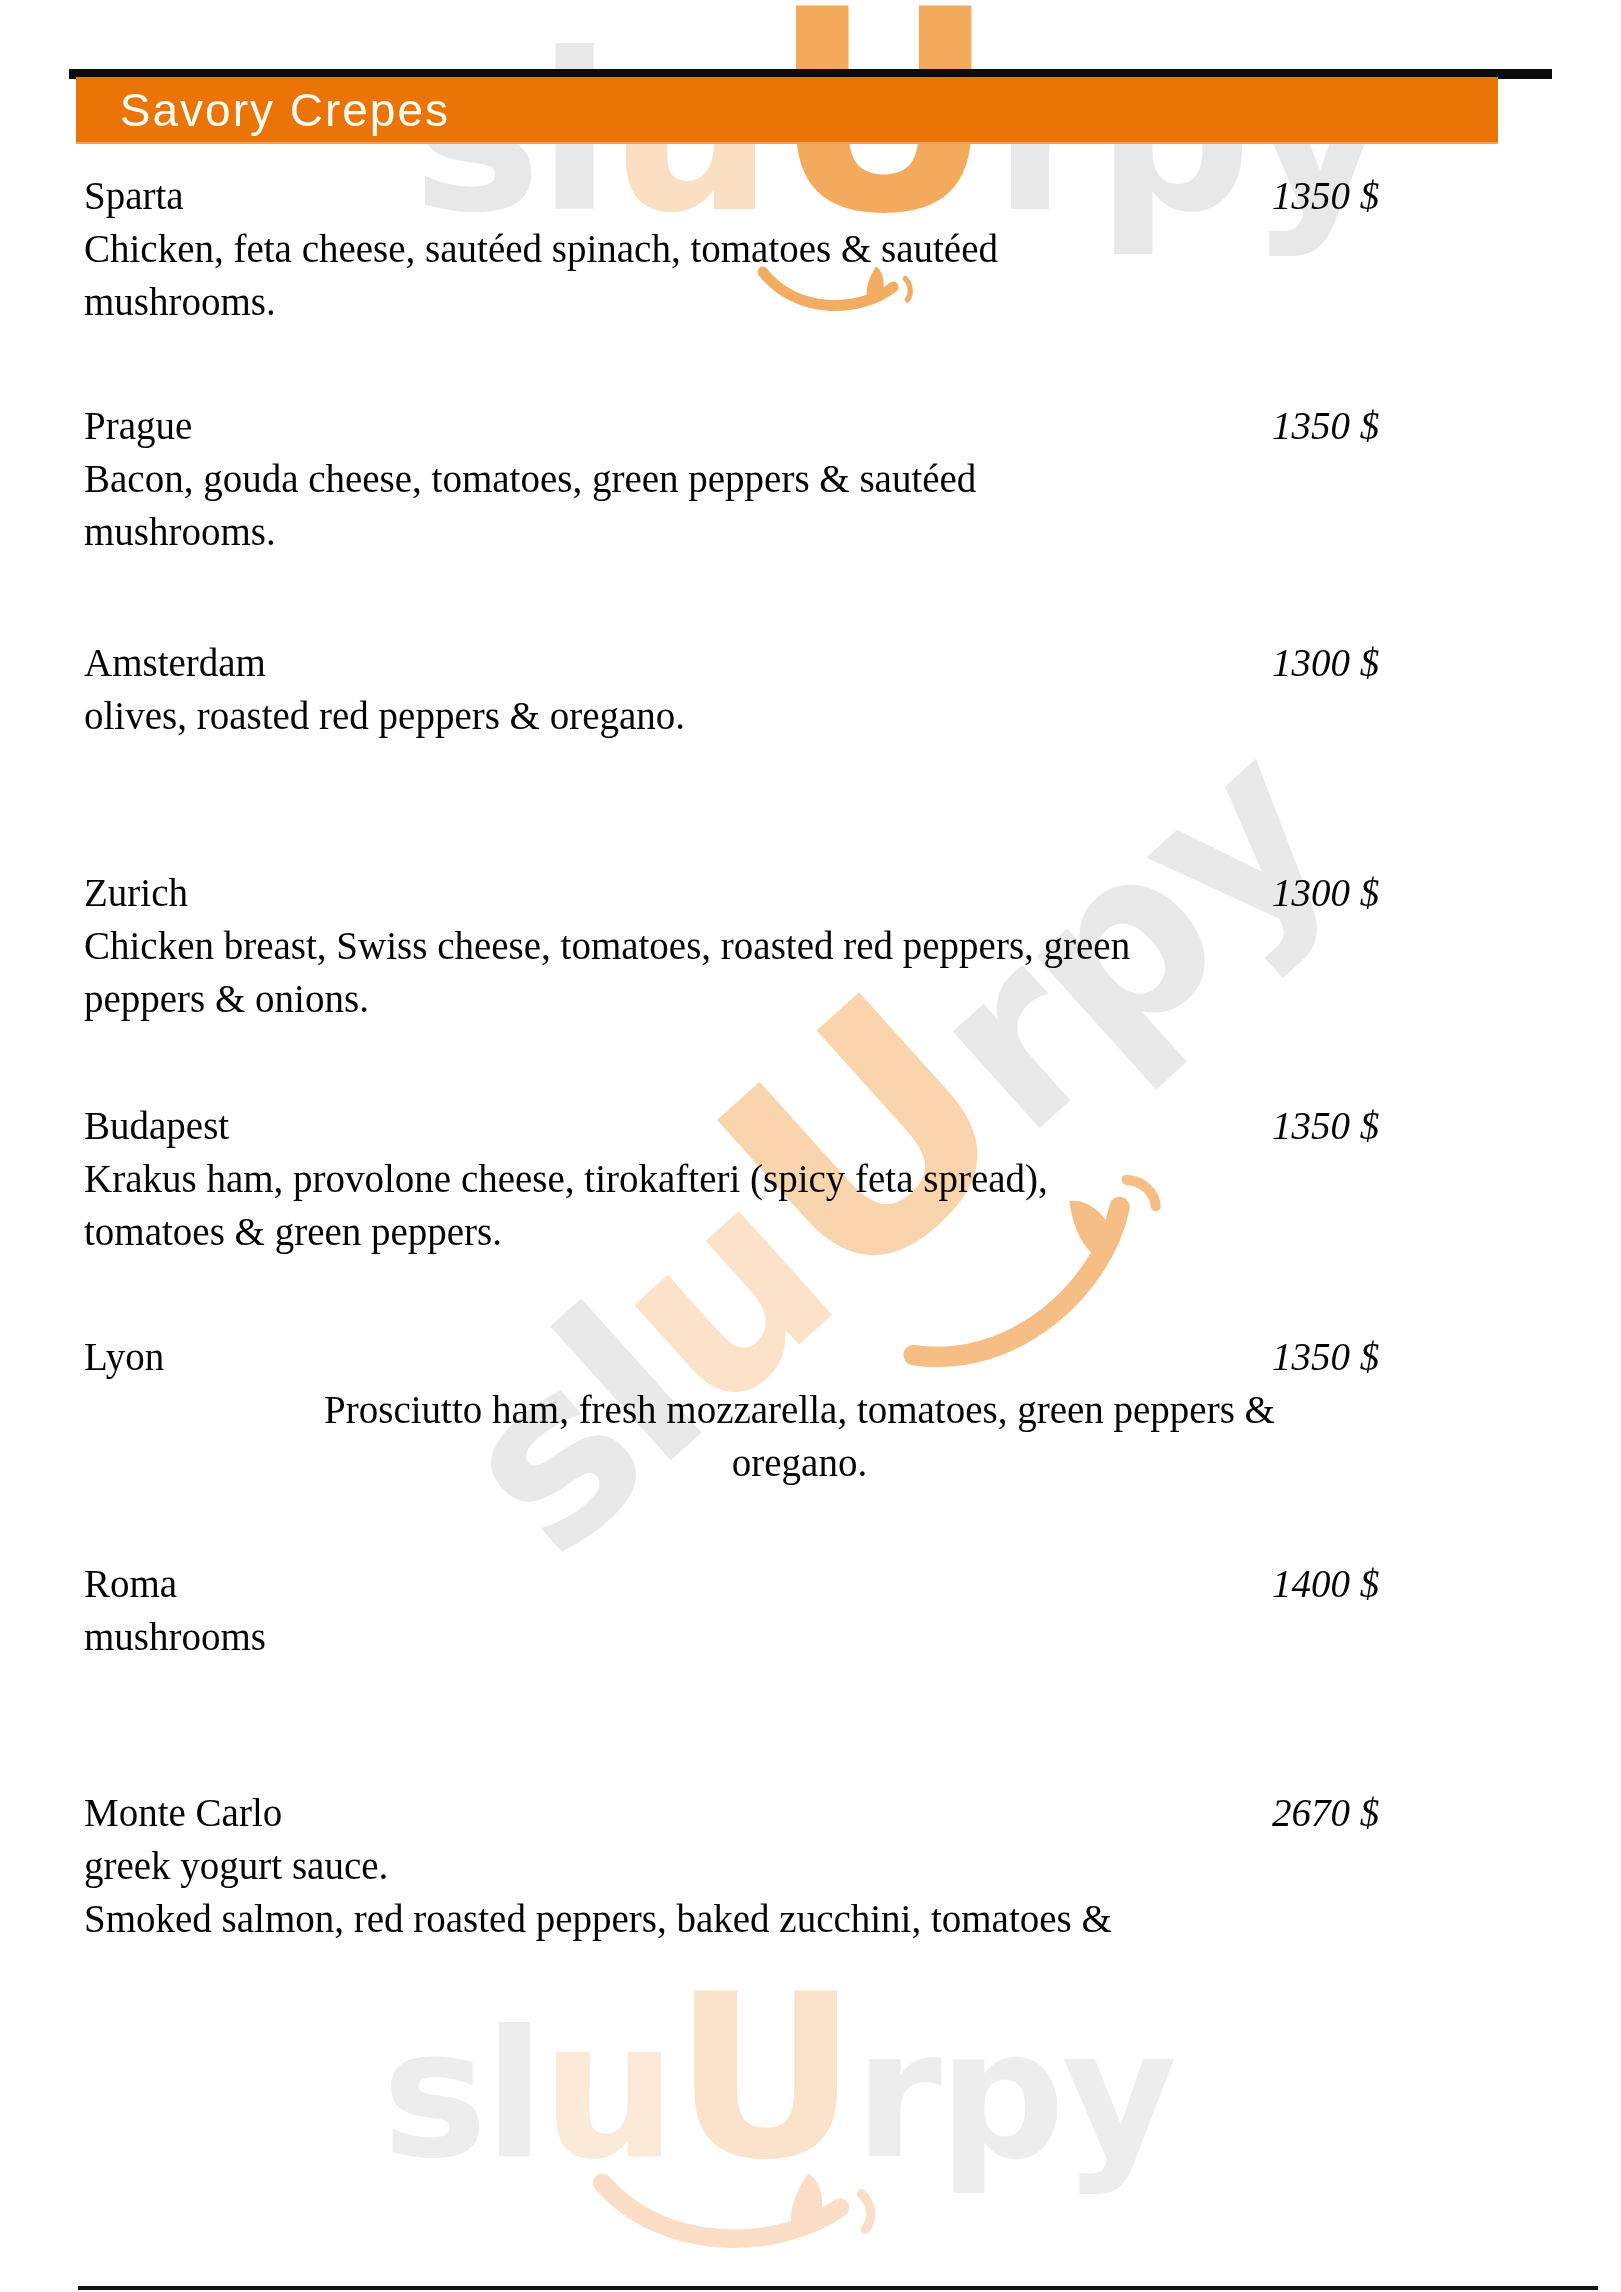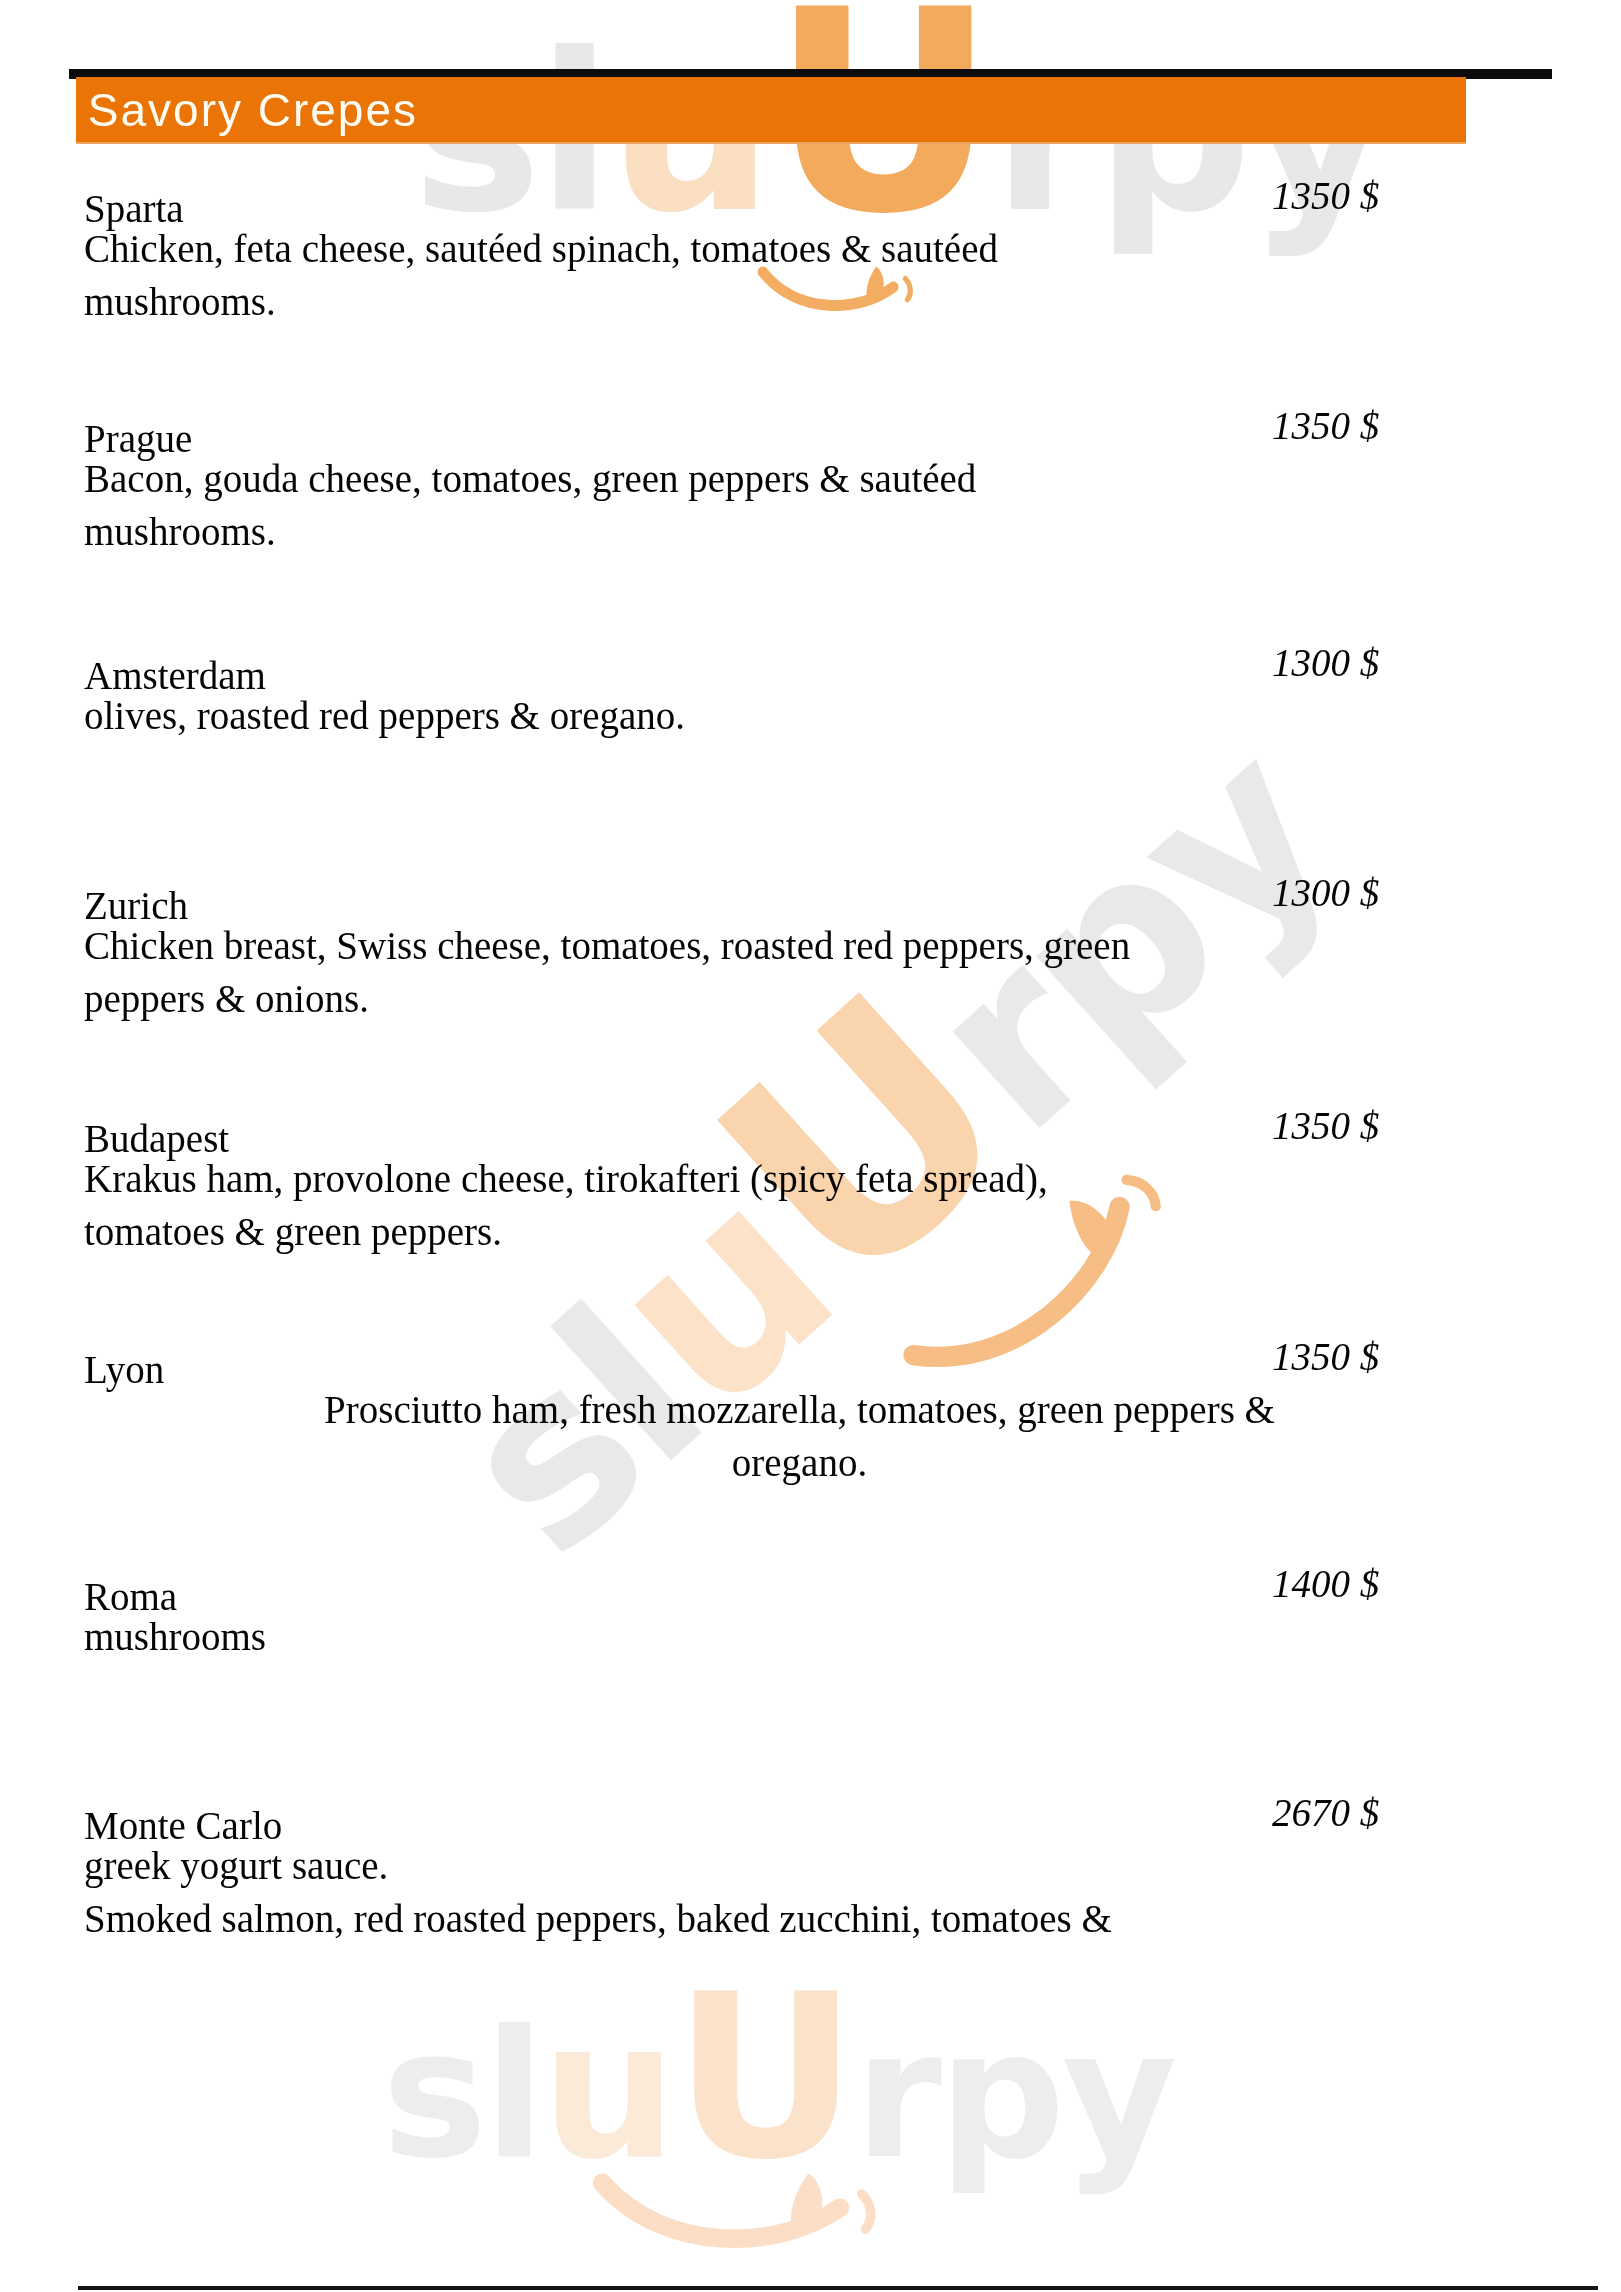--- a/index.html
+++ b/index.html
@@ -59,38 +59,38 @@
     position:absolute;left:69px;top:69px;
     width:1483px;height:9.8px;
     background:#0c0c0c;z-index:3;
   }
   .headerbar{
     position:absolute;left:76px;top:77px;
     width:1390px;height:65px;
     background:#ea7506;
     border-bottom:2.9px solid #eda45c;
     z-index:3;
-    display:flex;align-items:center;
+    display:flex;align-items:center;padding-left:32px;
   }
   .headerbar .title{
     padding-left:11.8px;
     font-family:"Liberation Sans","DejaVu Sans",sans-serif;
     font-size:46px;
     letter-spacing:2px;
     color:#fdfbf2;
   }
 
   
   .item{
     position:absolute;left:84px;width:1431px;
     font-size:39px;line-height:53px;
     z-index:2;
   }
   .item .nameline{position:relative;height:53px;}
-  .item .nm{position:absolute;left:0;top:13px;white-space:nowrap;}
+  .item .nm{position:absolute;left:0;top:0;white-space:nowrap;}
   .item .pr{position:absolute;left:1188px;top:0;white-space:nowrap;font-style:italic;}
   .item .d{white-space:nowrap;}
 
   .it-0{top:169px;}
   .it-1{top:399px;}
   .it-2{top:636px;}
   .it-3{top:866px;}
   .it-4{top:1099px;}
   .it-5{top:1330px;text-align:center;}
   .it-6{top:1557px;}

